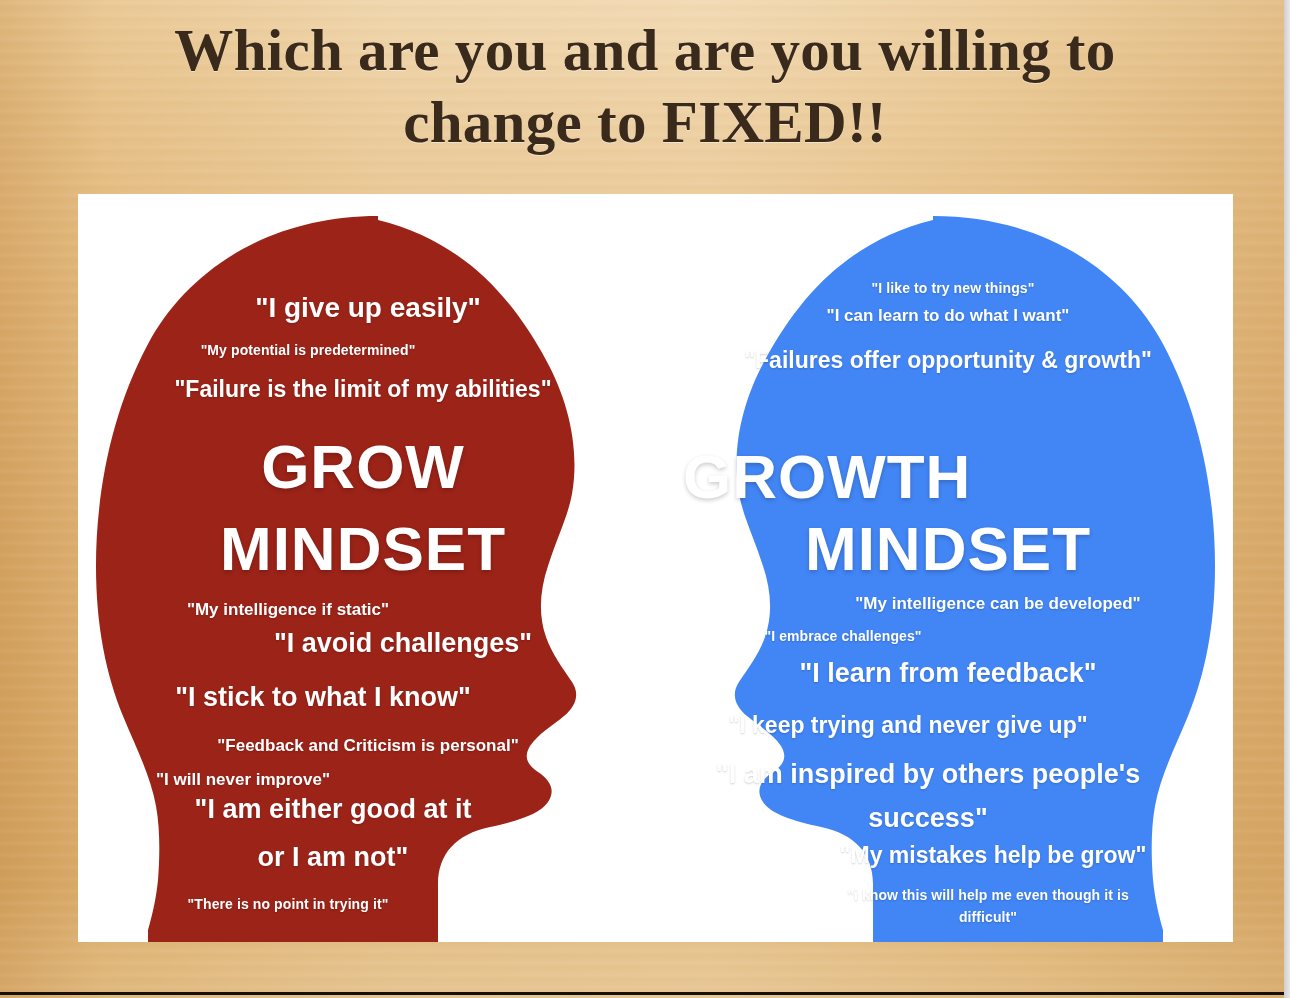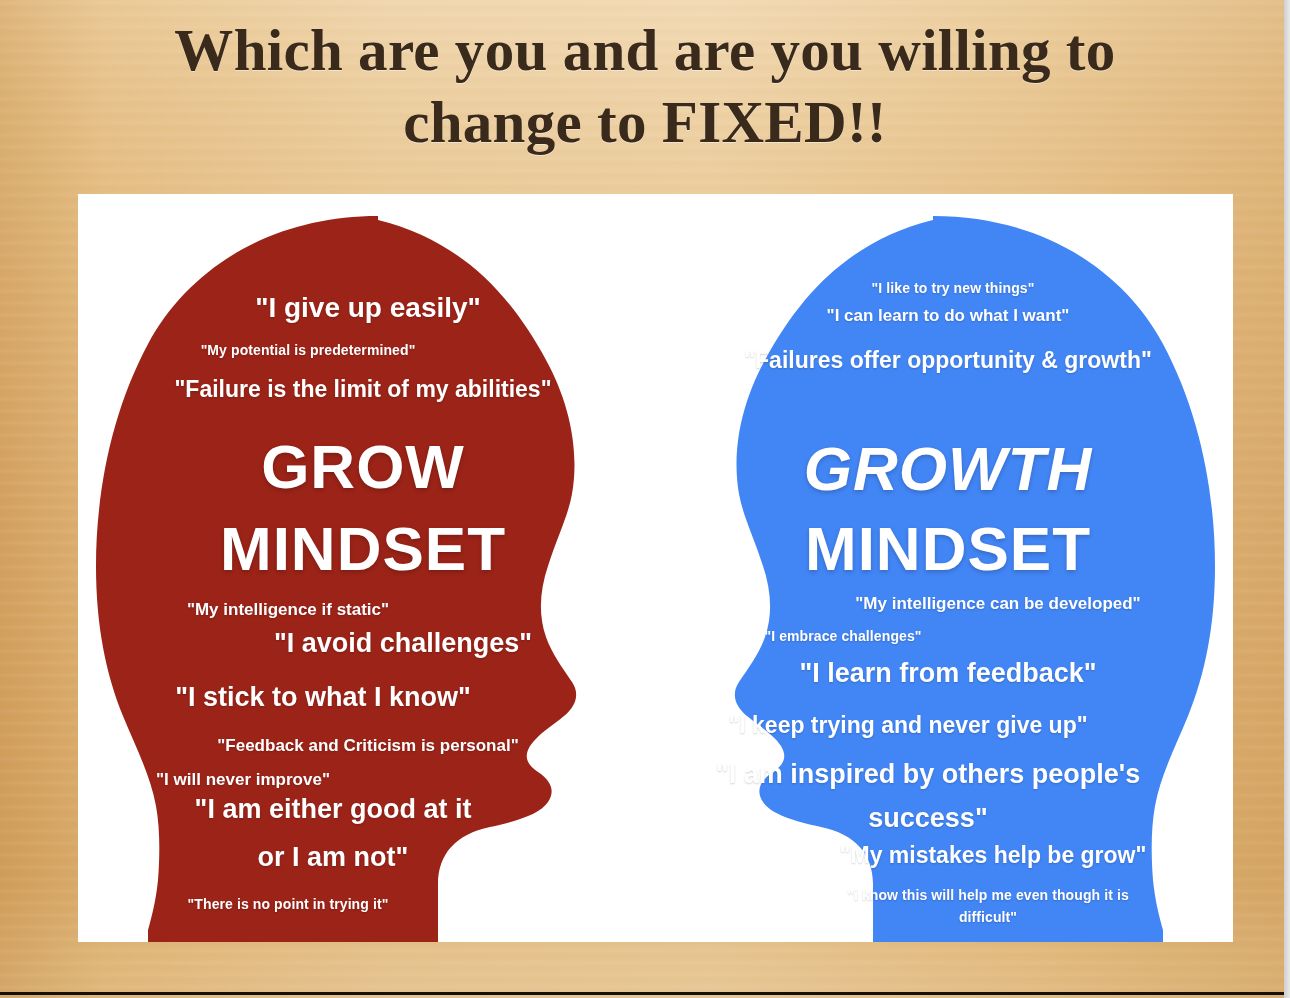--- a/index.html
+++ b/index.html
@@ -185,21 +185,21 @@
           C 101 344 90 322 86 300
           C 78 254 90 206 112 166
           C 150 96 200 46 280 26
           Z"></path>
       </svg>
       <div class="quotes">
         <div class="q sz-tiny" style="left:110px; top:86px;  width:380px;">"I like to try new things"</div>
         <div class="q sz-small" style="left:70px;  top:112px; width:450px;">"I can learn to do what I want"</div>
         <div class="q wrap sz-mid" style="left:50px; top:148px; width:490px; line-height:36px;">"Failures offer opportunity &amp; growth"</div>
 
-        <div class="title-mind" style="position:absolute; left:30px; top:232px; width:530px; text-align:center;font-style:italic;">GROWTH</div>
+        <div class="title-mind" style="position:absolute; left:30px; top:240px; width:530px; text-align:left;">GROWTH</div>
         <div class="title-mind" style="position:absolute; left:30px; top:312px; width:530px; text-align:center;">MINDSET</div>
 
         <div class="q sz-small" style="left:120px; top:400px; width:450px;">"My intelligence can be developed"</div>
         <div class="q sz-tiny" style="left:30px;  top:434px; width:320px;">"I embrace challenges"</div>
         <div class="q sz-big" style="left:70px;  top:464px; width:450px;">"I learn from feedback"</div>
         <div class="q sz-mid" style="left:30px;  top:518px; width:450px;">"I keep trying and never give up"</div>
         <div class="q wrap sz-big" style="left:50px; top:558px; width:450px; line-height:44px;">"I am inspired by others people's success"</div>
         <div class="q sz-mid" style="left:130px; top:648px; width:420px;">"My mistakes help be grow"</div>
         <div class="q wrap sz-tiny" style="left:170px; top:690px; width:330px; line-height:22px;">"i know this will help me even though it is difficult"</div>
       </div>

